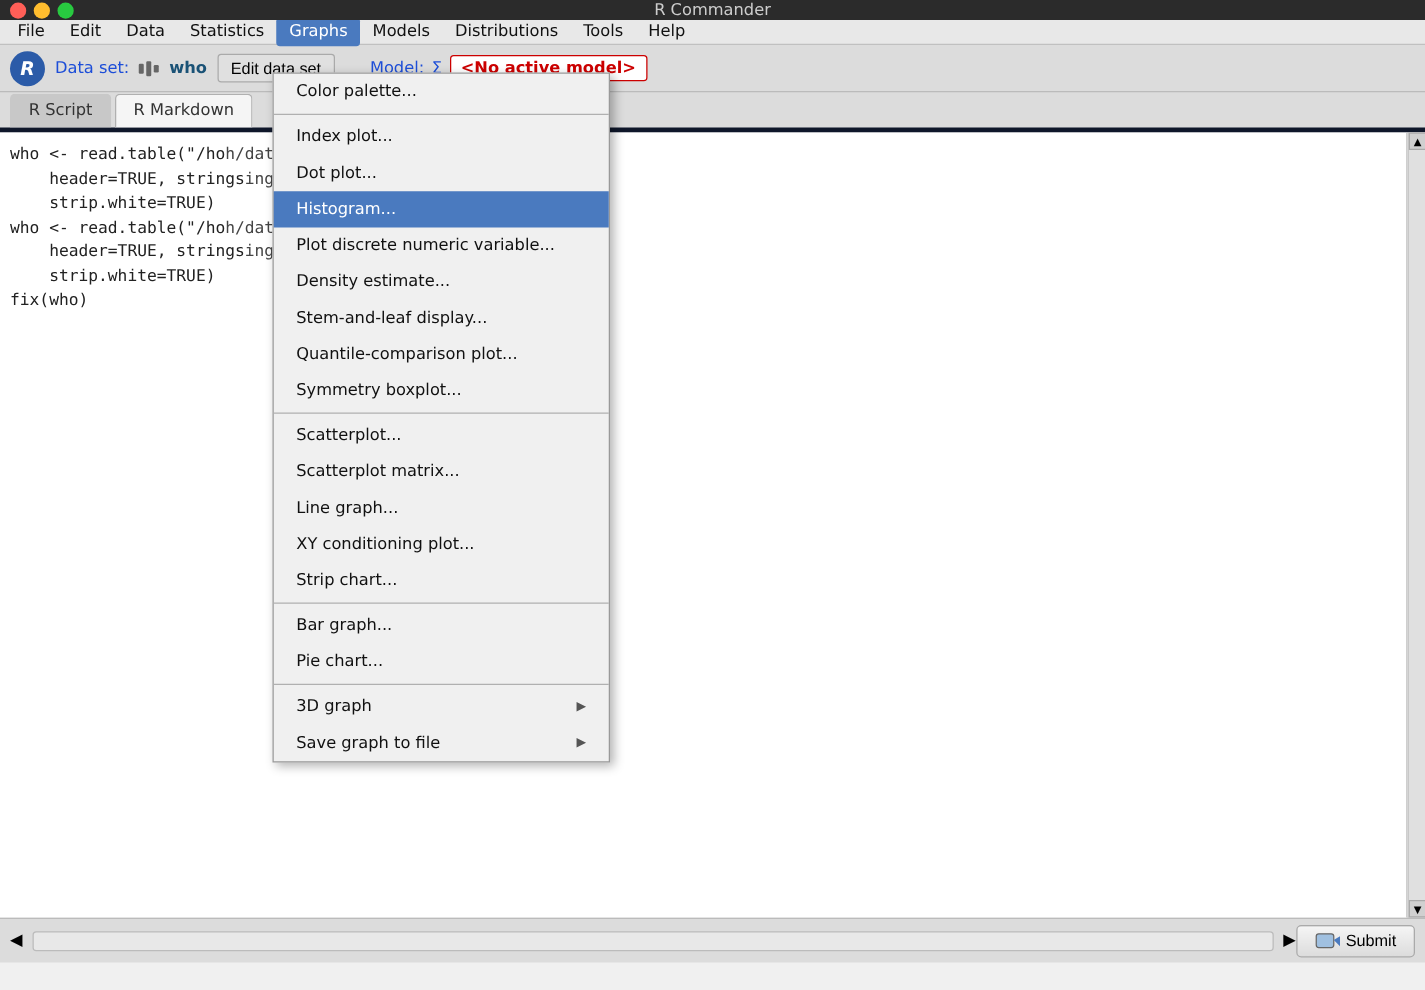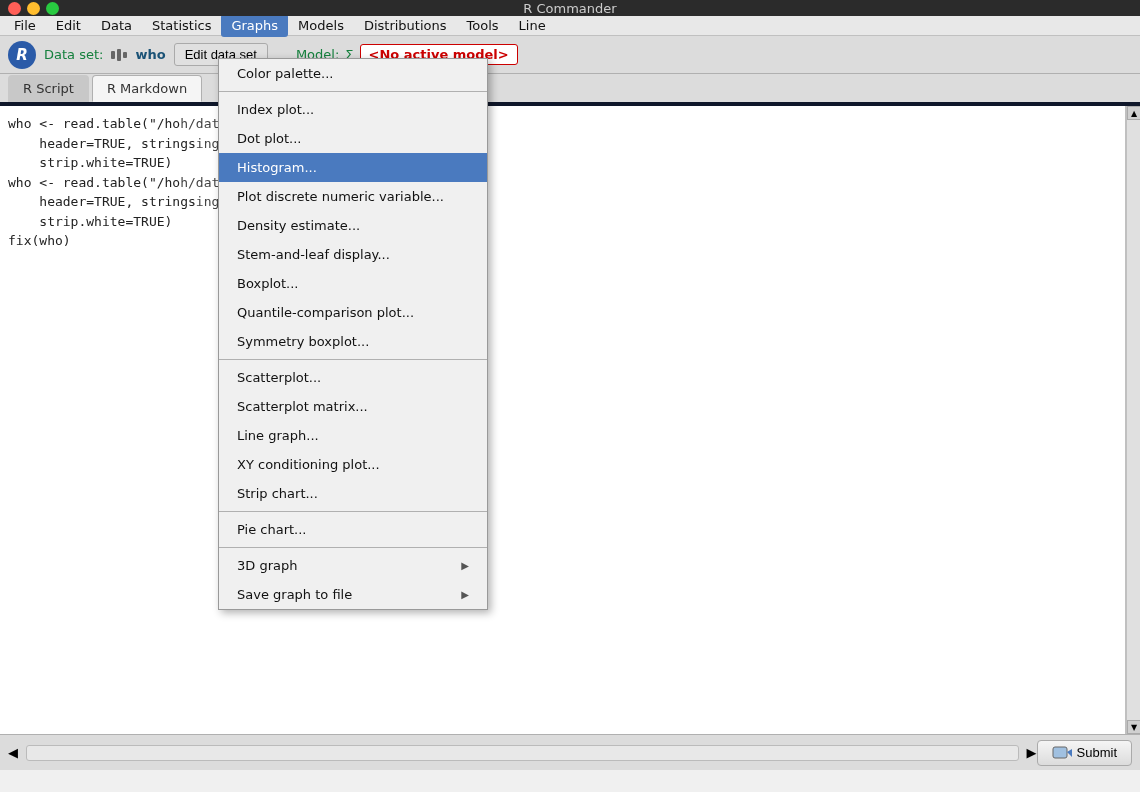--- a/index.html
+++ b/index.html
@@ -83,21 +83,21 @@
       display: flex;
       align-items: center;
       justify-content: center;
       color: white;
       font-weight: bold;
       font-size: 15px;
       font-style: italic;
     }
     .toolbar-label {
       font-size: 13px;
-      color: #15803d;
+      color: #1d4ed8;
     }
     .toolbar-dataset-icon {
       display: flex;
       gap: 2px;
       align-items: center;
     }
     .bar-icon {
       width: 4px;
       background: #666;
       border-radius: 1px;
@@ -276,21 +276,21 @@
 <div class="menu-bar">
 
 <div class="menu-item">File</div>
     <div class="menu-item">Edit</div>
     <div class="menu-item">Data</div>
     <div class="menu-item">Statistics</div>
     <div class="menu-item active">Graphs</div>
     <div class="menu-item">Models</div>
     <div class="menu-item">Distributions</div>
     <div class="menu-item">Tools</div>
-    <div class="menu-item">Line</div>
+    <div class="menu-item">Help</div>
   </div>
 
 <div class="toolbar">
   <div class="r-logo">
     <span>R</span>
   </div>
   <span class="toolbar-label">Data set:</span>
   <div class="toolbar-dataset-icon">
     <div class="bar-icon" style="height:8px;"></div>
     <div class="bar-icon" style="height:12px;"></div>
@@ -347,23 +347,20 @@
     <div class="dropdown-item">
       <span>Plot discrete numeric variable...</span>
     </div>
     <div class="dropdown-item">
       <span>Density estimate...</span>
     </div>
     <div class="dropdown-item">
       <span>Stem-and-leaf display...</span>
     </div>
     <div class="dropdown-item">
-      <span>Boxplot...</span>
-    </div>
-    <div class="dropdown-item">
       <span>Quantile-comparison plot...</span>
     </div>
     <div class="dropdown-item">
       <span>Symmetry boxplot...</span>
     </div>
     <div class="dropdown-separator"></div>
     <div class="dropdown-item">
       <span>Scatterplot...</span>
     </div>
     <div class="dropdown-item">
@@ -372,20 +369,23 @@
     <div class="dropdown-item">
       <span>Line graph...</span>
     </div>
     <div class="dropdown-item">
       <span>XY conditioning plot...</span>
     </div>
     <div class="dropdown-item">
       <span>Strip chart...</span>
     </div>
     <div class="dropdown-separator"></div>
+    <div class="dropdown-item">
+      <span>Bar graph...</span>
+    </div>
     <div class="dropdown-item">
       <span>Pie chart...</span>
     </div>
     <div class="dropdown-separator"></div>
     <div class="dropdown-item">
       <span>3D graph</span>
       <span class="arrow">▶</span>
     </div>
     <div class="dropdown-item">
       <span>Save graph to file</span>

